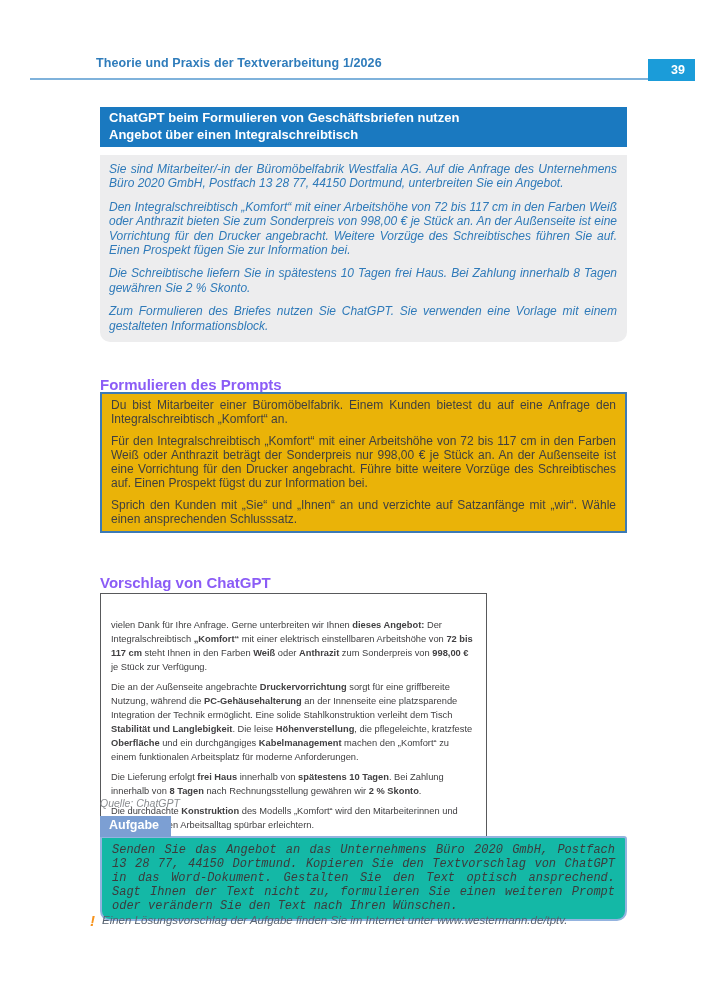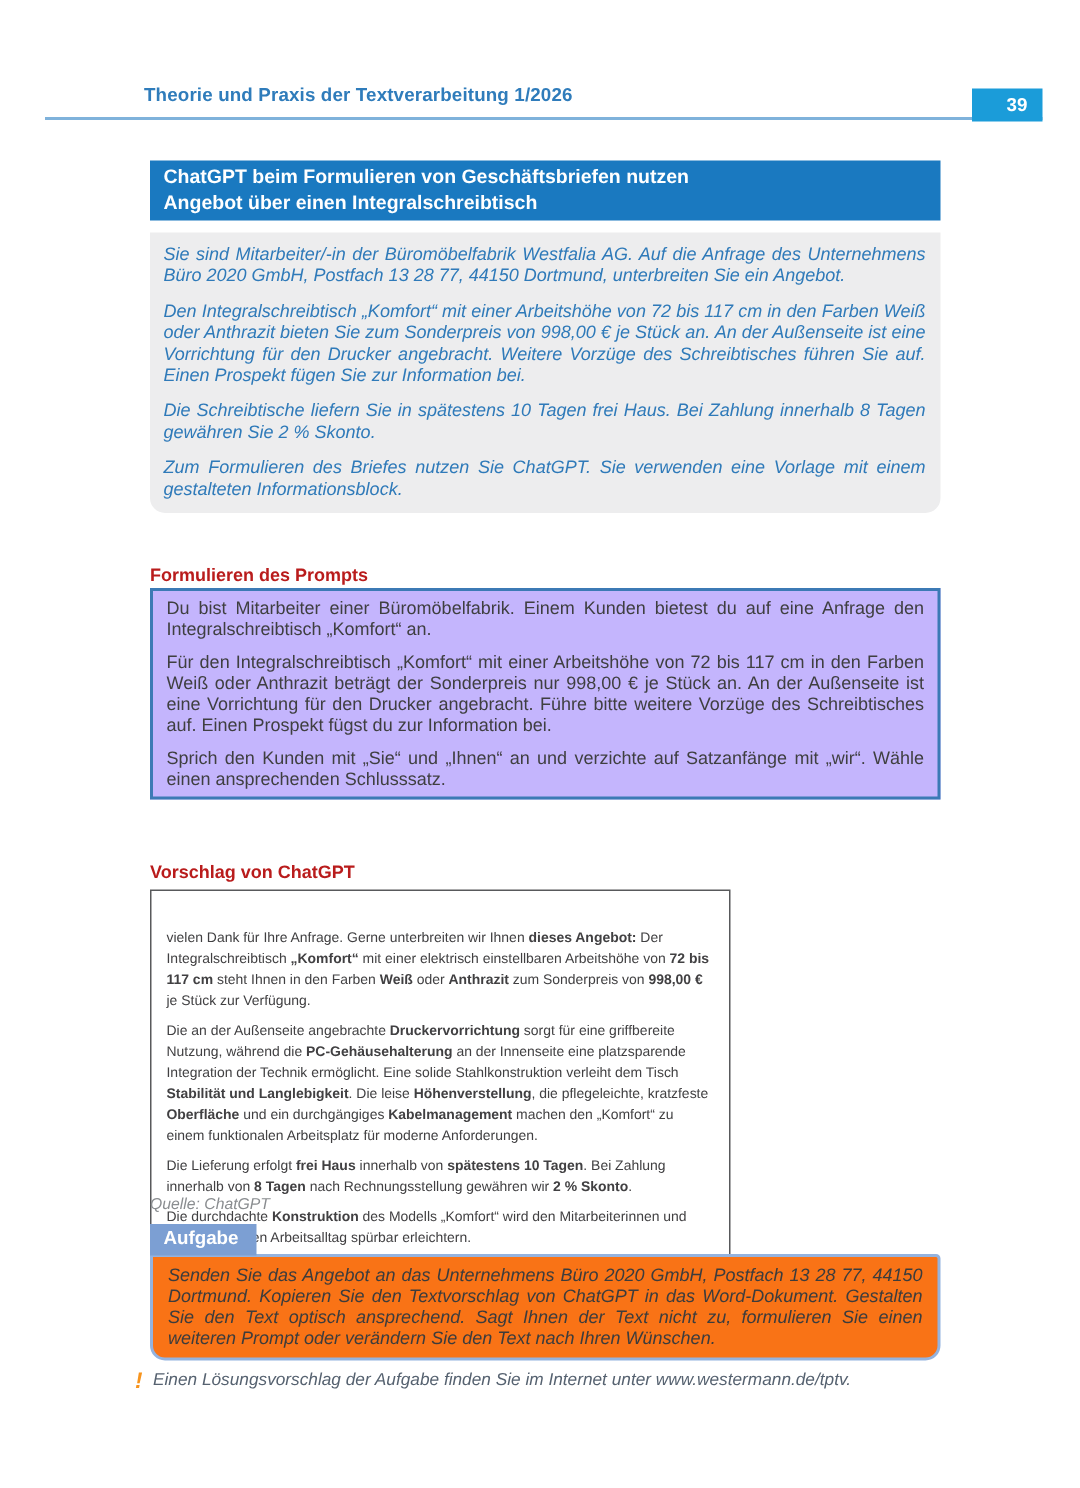--- a/index.html
+++ b/index.html
@@ -23,46 +23,46 @@
   .lern-box{position:absolute;left:100px;top:155px;width:527px;box-sizing:border-box;
             background:#EDEDEE;border-radius:0 0 10px 10px;}
   .lern-title{background:#D5D5D6;font-weight:700;font-size:13px;color:#3C3C3D;
               padding:5px 10px 4px 9px;}
   .lern-body{padding:7px 10px 9px 9px;}
   .lern-body p{margin:0 0 9px;font-style:italic;color:#2F7AB9;font-size:12px;
                line-height:14.4px;text-align:justify;}
   .lern-body p:last-child{margin-bottom:0;}
 
   
-  .section-heading{position:absolute;left:100px;font-weight:700;font-size:12px;color:#b91c1c;}
+  .section-heading{position:absolute;left:100px;font-weight:700;font-size:15px;color:#8b5cf6;}
   .heading-prompt{top:376px;}
   .heading-chatgpt{top:574px;}
 
   
   .prompt-box{position:absolute;left:100px;top:392px;width:527px;box-sizing:border-box;
-              border:2px solid #3C7AB5;background:#c4b5fd;padding:4px 9px 5px;}
+              border:2px solid #3C7AB5;background:#eab308;padding:4px 9px 5px;}
   .prompt-box p{margin:0 0 8px;font-size:12px;line-height:14px;color:#3F3F40;text-align:justify;}
   .prompt-box p:last-child{margin-bottom:0;}
 
   
   .chatgpt-box{position:absolute;left:100px;top:593px;width:387px;box-sizing:border-box;
                border:1px solid #58595B;background:#fff;padding:24px 10px 3px;}
   .chatgpt-box p{margin:0 0 6px;font-size:9.3px;line-height:14px;color:#414042;}
   .chatgpt-box b{font-weight:700;}
 
   .source-caption{position:absolute;left:100px;top:797px;font-style:italic;
                   font-size:10.5px;color:#8A8D90;}
 
   
   .aufgabe-tab{position:absolute;left:100px;top:816px;height:21px;background:#7C9FD3;
                color:#fff;font-weight:700;font-size:12.5px;padding:2px 12px 0 9px;
                box-sizing:border-box;z-index:2;}
   .task-box{position:absolute;left:100px;top:836px;width:527px;box-sizing:border-box;
-            background:#f97316;border:2px solid #94B3DF;border-radius:0 3px 10px 10px;
-            padding:5px 10px 6px;}
+            background:#14b8a6;border:2px solid #94B3DF;border-radius:0 3px 10px 10px;
+            padding:5px 10px 6px;font-family:Liberation Mono, monospace;}
   .task-box p{margin:0;font-style:italic;font-size:12px;line-height:14px;color:#3C3C3D;
               text-align:justify;}
 
   
   .footnote{position:absolute;left:90px;top:913px;width:545px;display:flex;gap:7px;
             align-items:flex-start;}
   .footnote-marker{color:#F7941E;font-weight:700;font-style:italic;font-size:15px;
                    line-height:15px;}
   .footnote-text{font-style:italic;font-size:11.5px;line-height:15px;color:#566270;}
 </style>

